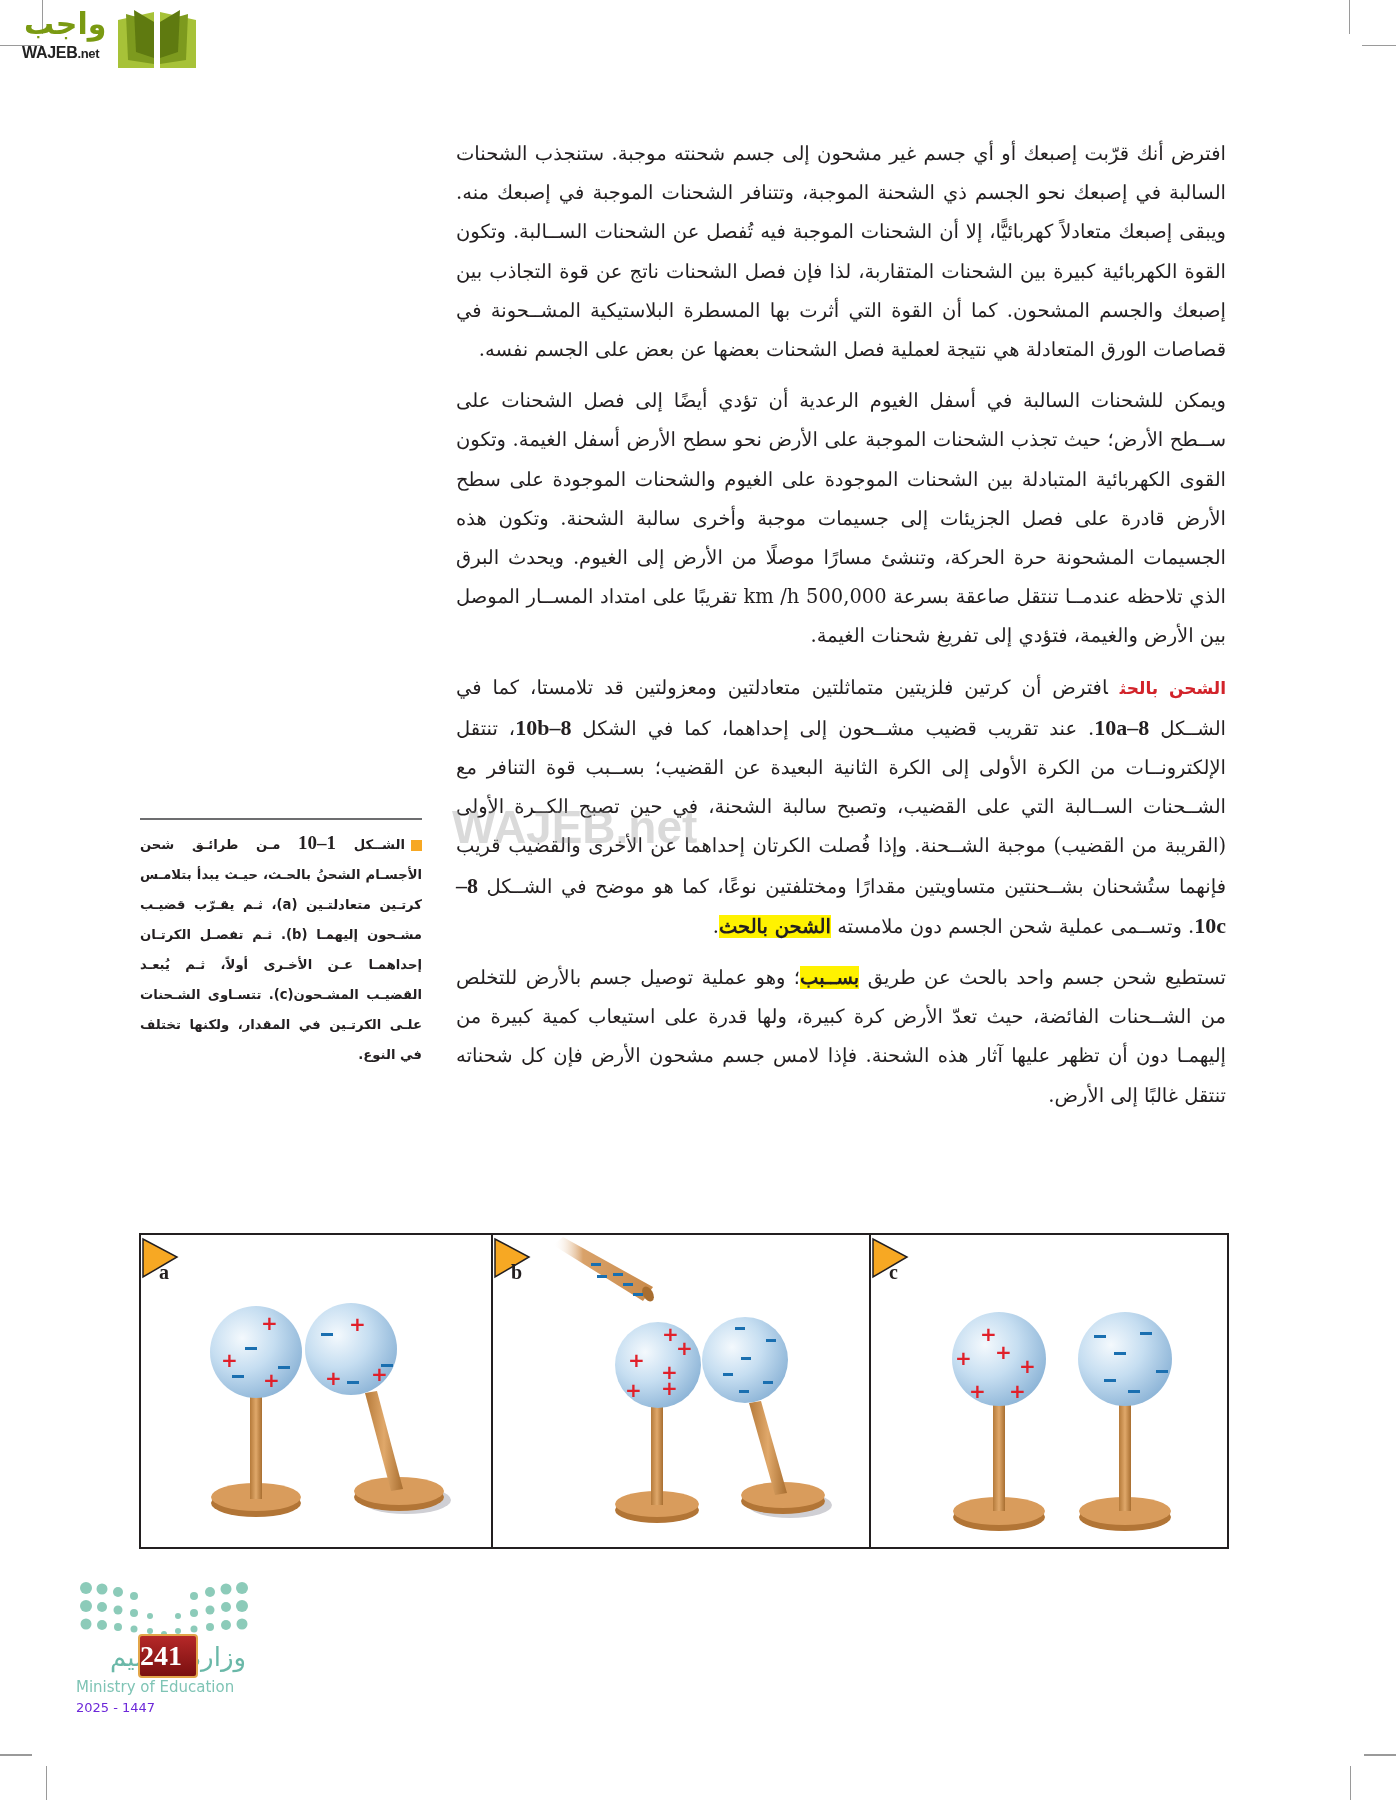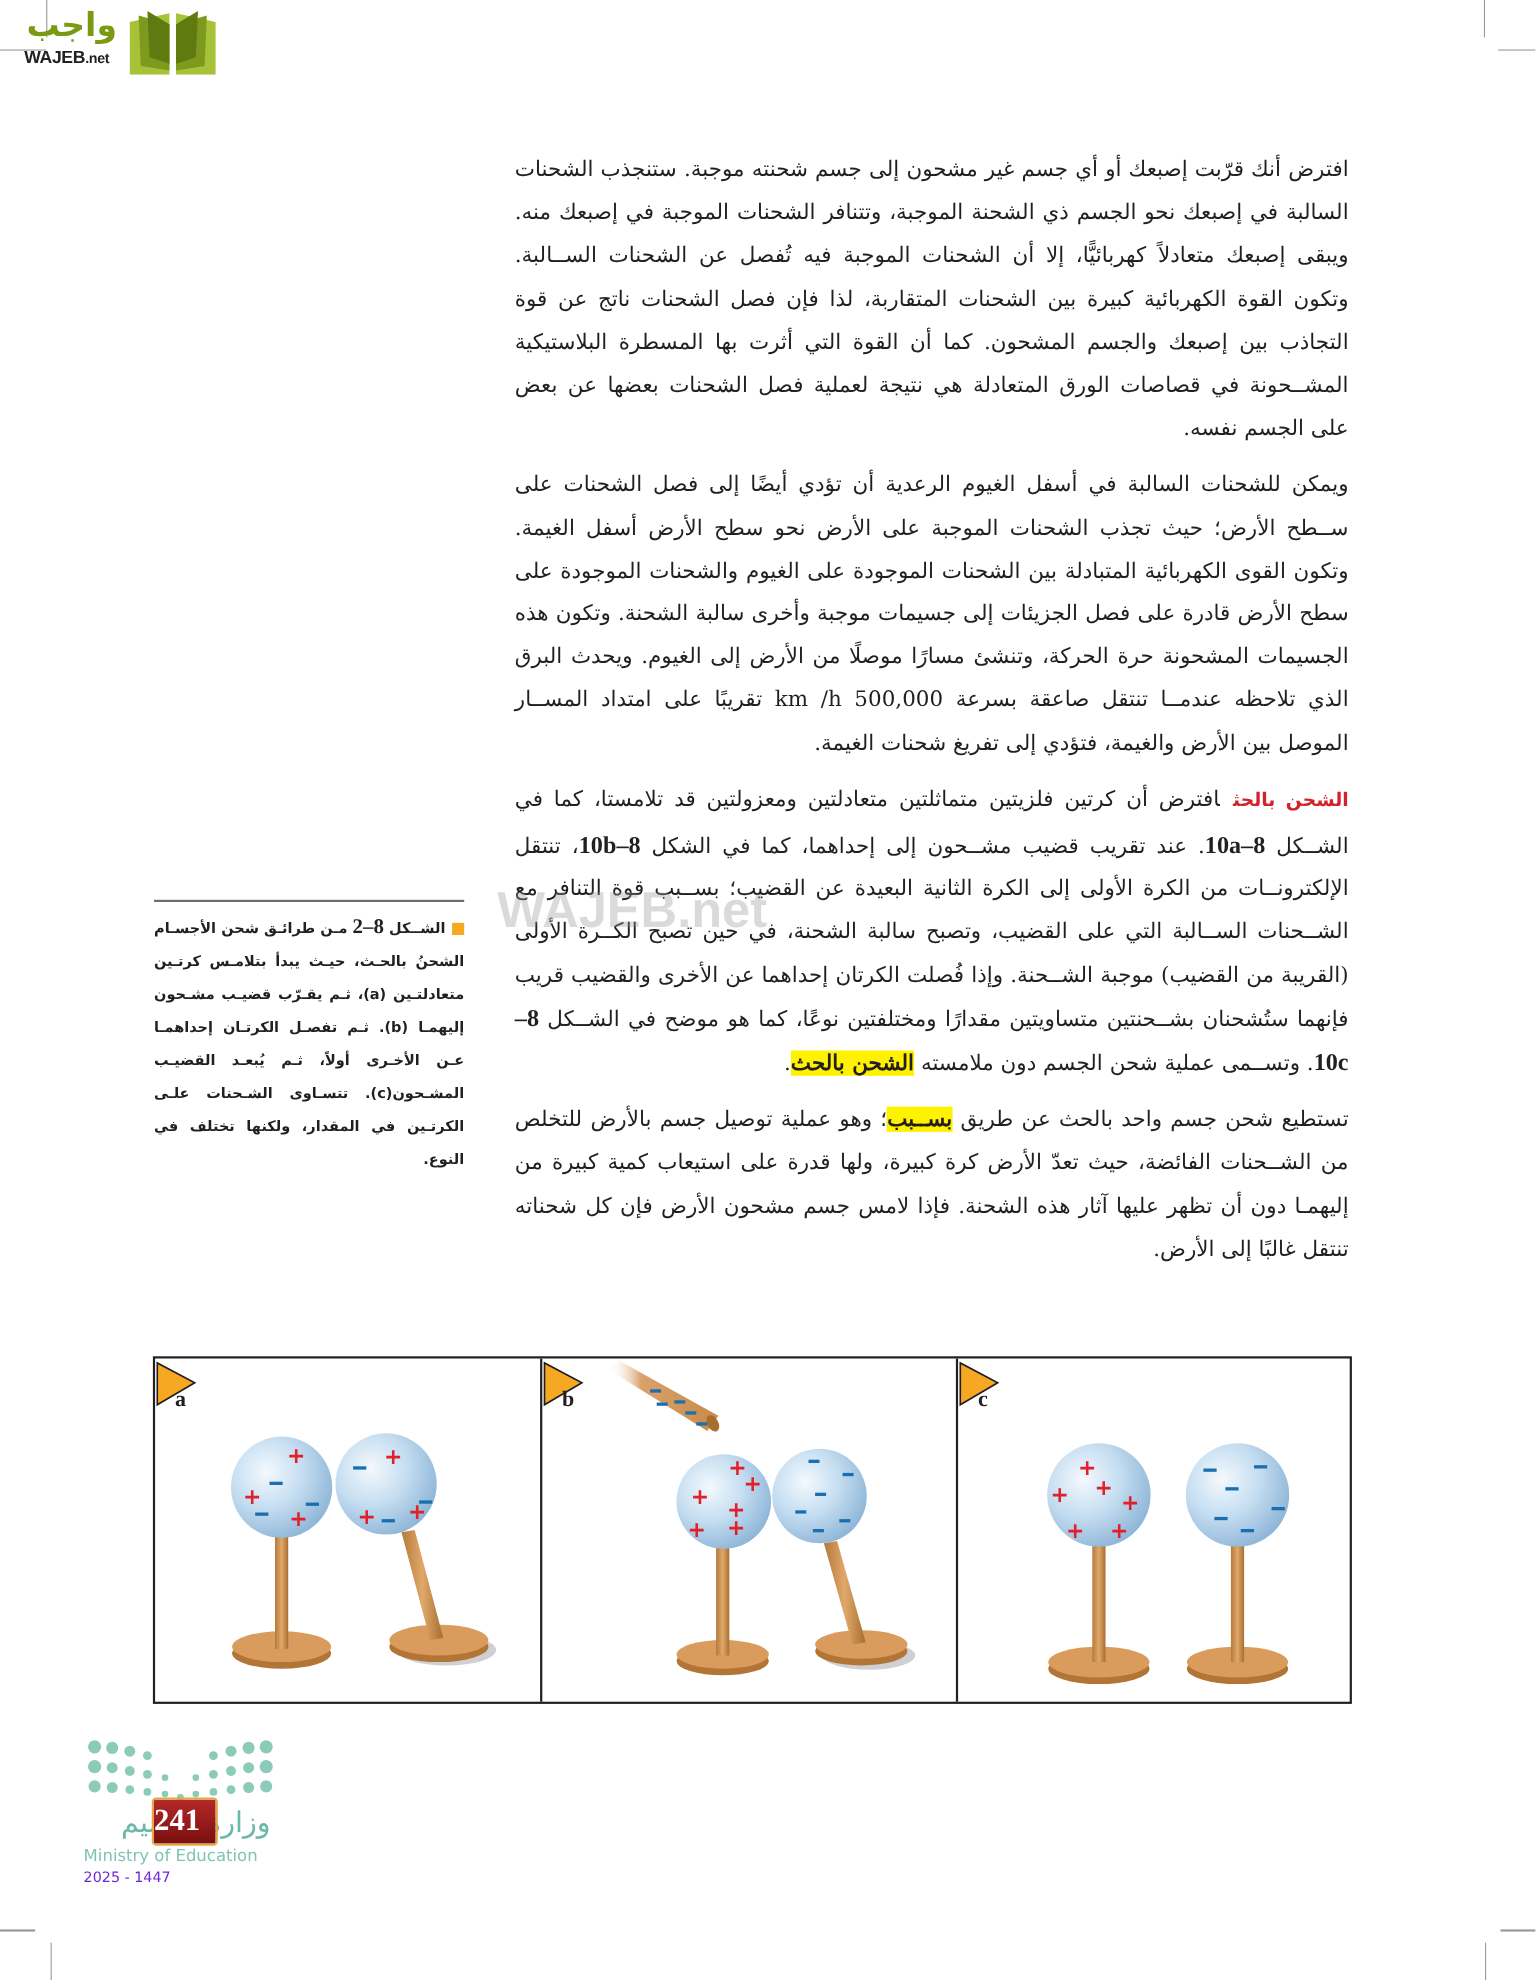--- a/index.html
+++ b/index.html
@@ -4,21 +4,21 @@
 <style>
   html,body{margin:0;padding:0;background:#fff;}
   body{width:1396px;height:1800px;position:relative;overflow:hidden;font-family:"DejaVu Serif",serif;color:#231f20;}
   .crop{position:absolute;background:#9a9a9a;}
   .logo{position:absolute;left:10px;top:6px;width:180px;height:60px;}
   .logo-ar{position:absolute;left:14px;top:0;font-family:"DejaVu Sans",sans-serif;font-weight:bold;font-size:30px;color:#7a9a12;direction:rtl;line-height:36px;}
   .logo-en{position:absolute;left:12px;top:38px;font-family:"Liberation Sans",sans-serif;font-weight:bold;font-size:16px;color:#222;letter-spacing:-0.3px;}
   .logo-en small{font-size:13px;}
   .logo-book{position:absolute;left:106px;top:2px;}
   .main{position:absolute;left:456px;top:134px;width:770px;direction:rtl;text-align:justify;font-family:"DejaVu Serif",serif;font-size:19.5px;line-height:39.2px;}
-  .main p{margin:0 0 12px 12px;}
+  .main p{margin:0 0 12px 0;}
   .term{color:#d2232a;font-weight:bold;font-family:"DejaVu Sans",sans-serif;font-size:17px;margin-left:12px;}
   .ref{font-weight:bold;font-family:"Liberation Serif",serif;font-size:22px;}
   .hl{background:#fff200;font-weight:bold;}
   .caption{position:absolute;left:140px;top:818px;width:282px;direction:rtl;text-align:justify;font-family:"DejaVu Sans",sans-serif;font-weight:bold;font-size:13.2px;line-height:30px;color:#231f20;border-top:2px solid #6d6e70;padding-top:8px;}
   .caption .sq{display:inline-block;width:11px;height:11px;background:#f7a823;margin-left:6px;vertical-align:middle;}
   .caption .fig{font-family:"Liberation Serif",serif;font-size:19px;}
   .figure{position:absolute;left:139px;top:1233px;width:1086px;height:312px;border:2px solid #231f20;display:flex;}
   .panel{position:relative;height:100%;border-left:2px solid #231f20;}
   .panel:first-child{border-left:none;}
   .panel svg{position:absolute;left:0;top:0;}
@@ -60,21 +60,21 @@
 <div class="main">
   <p>افترض أنك قرّبت إصبعك أو أي جسم غير مشحون إلى جسم شحنته موجبة. ستنجذب الشحنات السالبة في إصبعك نحو الجسم ذي الشحنة الموجبة، وتتنافر الشحنات الموجبة في إصبعك منه. ويبقى إصبعك متعادلاً كهربائيًّا، إلا أن الشحنات الموجبة فيه تُفصل عن الشحنات الســالبة. وتكون القوة الكهربائية كبيرة بين الشحنات المتقاربة، لذا فإن فصل الشحنات ناتج عن قوة التجاذب بين إصبعك والجسم المشحون. كما أن القوة التي أثرت بها المسطرة البلاستيكية المشــحونة في قصاصات الورق المتعادلة هي نتيجة لعملية فصل الشحنات بعضها عن بعض على الجسم نفسه.</p>
   <p>ويمكن للشحنات السالبة في أسفل الغيوم الرعدية أن تؤدي أيضًا إلى فصل الشحنات على ســطح الأرض؛ حيث تجذب الشحنات الموجبة  على الأرض نحو  سطح الأرض أسفل الغيمة. وتكون القوى الكهربائية المتبادلة بين الشحنات الموجودة على الغيوم والشحنات الموجودة على سطح الأرض قادرة على فصل الجزيئات إلى جسيمات موجبة وأخرى سالبة الشحنة. وتكون هذه الجسيمات المشحونة حرة الحركة، وتنشئ مسارًا موصلًا من الأرض إلى الغيوم. ويحدث البرق الذي تلاحظه عندمــا تنتقل صاعقة بسرعة 500,000 km /h تقريبًا على امتداد المســار الموصل بين الأرض والغيمة، فتؤدي إلى تفريغ شحنات الغيمة.</p>
   <p><span class="term">الشحن بالحث</span><span>افترض أن كرتين فلزيتين متماثلتين متعادلتين ومعزولتين قد تلامستا، كما في الشــكل </span><span class="ref">8–10a</span><span>. عند تقريب قضيب مشــحون إلى إحداهما، كما في الشكل </span><span class="ref">8–10b</span><span>، تنتقل الإلكترونــات من الكرة الأولى إلى الكرة الثانية البعيدة عن القضيب؛ بســبب قوة التنافر مع الشــحنات الســالبة التي على القضيب، وتصبح سالبة الشحنة، في حين تصبح الكــرة الأولى (القريبة من القضيب) موجبة الشــحنة. وإذا فُصلت الكرتان إحداهما عن الأخرى والقضيب قريب فإنهما ستُشحنان بشــحنتين متساويتين مقدارًا ومختلفتين نوعًا، كما هو موضح في الشــكل </span><span class="ref">8–10c</span><span>. وتســمى عملية شحن الجسم دون ملامسته </span><span class="hl">الشحن بالحث</span><span>.</span></p>
   <p><span>تستطيع شحن جسم واحد بالحث عن طريق </span><span class="hl">بســبب</span><span>؛ وهو عملية توصيل جسم بالأرض للتخلص من الشــحنات الفائضة، حيث تعدّ الأرض كرة كبيرة، ولها قدرة على استيعاب كمية كبيرة من إليهمـا دون أن تظهر عليها آثار هذه الشحنة. فإذا لامس جسم مشحون الأرض فإن كل شحناته تنتقل غالبًا إلى الأرض.</span></p>
 </div>
 
 <div class="watermark">WAJEB.net</div>
 
 <div class="caption">
-  <span class="sq"></span><span>الشــكل</span> <span class="fig">8–2</span><span> مـن طرائـق شحن الأجسـام الشحنُ بالحـث، حيـث يبدأ بتلامـس كرتـين متعادلتـين (a)، ثـم يقـرّب قضيـب مشـحون إليهمـا (b). ثـم تفصـل الكرتـان إحداهمـا عـن الأخـرى أولاً، ثـم يُبعـد القضيـب المشـحون(c). تتسـاوى الشـحنات علـى الكرتـين في المقدار، ولكنها تختلف في النوع.</span>
+  <span class="sq"></span><span>الشــكل</span> <span class="fig">1–10</span><span> مـن طرائـق شحن الأجسـام الشحنُ بالحـث، حيـث يبدأ بتلامـس كرتـين متعادلتـين (a)، ثـم يقـرّب قضيـب مشـحون إليهمـا (b). ثـم تفصـل الكرتـان إحداهمـا عـن الأخـرى أولاً، ثـم يُبعـد القضيـب المشـحون(c). تتسـاوى الشـحنات علـى الكرتـين في المقدار، ولكنها تختلف في النوع.</span>
 </div>
 
 <div class="figure">
 
   <div class="panel" style="width:350px;">
     <svg width="350" height="312" viewBox="0 0 350 312">
       <defs>
         <radialGradient id="sg" cx="35%" cy="35%" r="70%">
             <stop offset="0" stop-color="#f4f9fd"></stop>
             <stop offset="0.5" stop-color="#c6def1"></stop>

